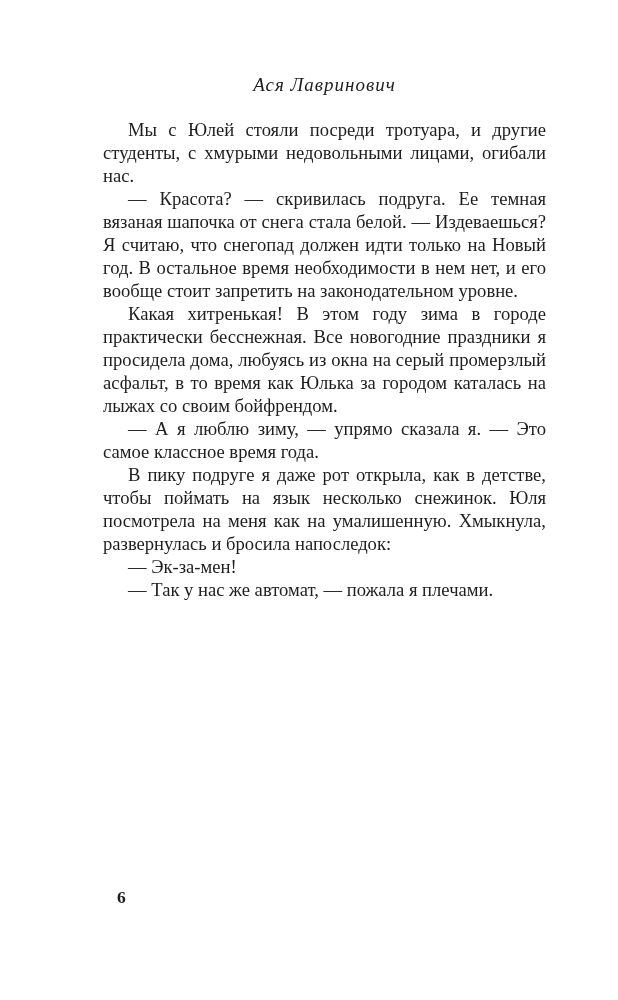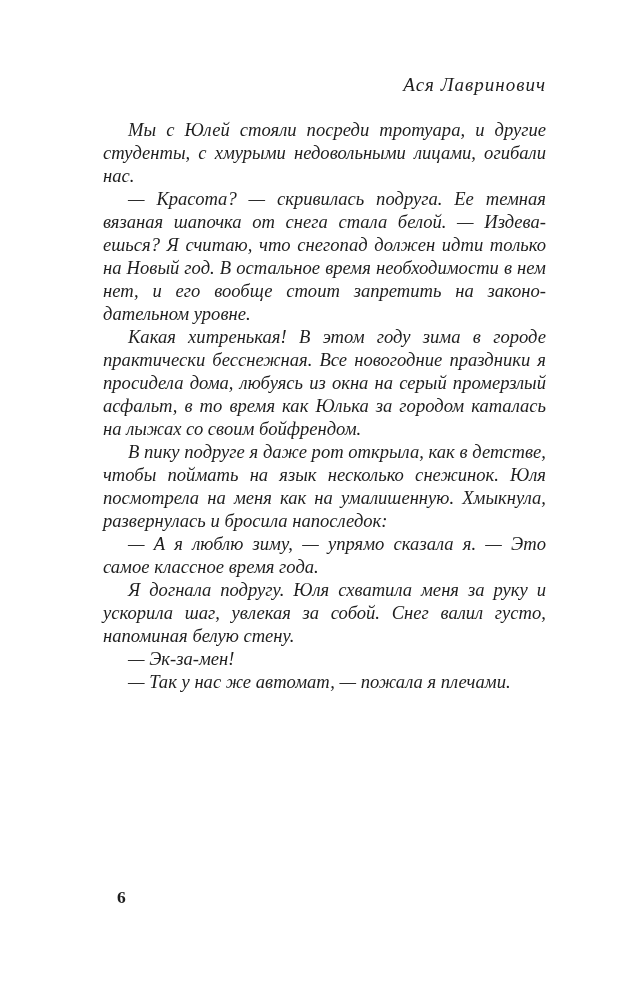--- a/index.html
+++ b/index.html
@@ -19,33 +19,32 @@
     background: var(--bg);
     color: var(--fg);
     font-family: "Liberation Serif", "DejaVu Serif", serif;
     overflow: hidden;
   }
   .running-header {
     position: absolute;
     left: 103px;
     width: 443px;
     top: 74px;
-    text-align: right;
+    text-align: center;
     font-style: italic;
     font-size: 19px;
     line-height: 22px;
     letter-spacing: 1px;
     color: var(--fg);
   }
   .text-column {
     position: absolute;
     left: 103px;
     width: 443px;
     top: 118px;
-    font-style: italic;
   }
   .text-column p {
     margin: 0;
     padding: 0;
     text-align: justify;
     text-indent: 25px;
     font-size: 18.6px;
     line-height: 23px;
     color: var(--fg);
   }
@@ -61,21 +60,20 @@
 </head>
 <body>
 
 <div class="book-page">
   <div class="running-header">Ася Лавринович</div>
 
   <div class="text-column">
       <p>Мы с Юлей стояли посреди тротуара, и другие студенты, с хмурыми недовольными лицами, оги­бали нас.</p>
       <p>— Красота? — скривилась подруга. Ее темная вязаная шапочка от снега стала белой. — Издева­ешься? Я считаю, что снегопад должен идти только на Новый год. В остальное время необходимости в нем нет, и его вообще стоит запретить на законо­дательном уровне.</p>
       <p>Какая хитренькая! В этом году зима в городе практически бесснежная. Все новогодние празд­ники я просидела дома, любуясь из окна на серый промерзлый асфальт, в то время как Юлька за горо­дом каталась на лыжах со своим бойфрендом.</p>
+      <p>— А я люблю зиму, — упрямо сказала я. — Это самое классное время года.</p>
       <p>В пику подруге я даже рот открыла, как в дет­стве, чтобы поймать на язык несколько снежинок. Юля посмотрела на меня как на умалишенную. Хмыкнула, развернулась и бросила напоследок:</p>
-      <p>— А я люблю зиму, — упрямо сказала я. — Это самое классное время года.</p>
-      <p>Я догнала подругу. Юля схватила меня за руку и ускорила шаг, увлекая за собой. Снег валил густо, напоминая белую стену.</p>
       <p>— Эк-за-мен!</p>
       <p>— Так у нас же автомат, — пожала я плечами.</p>
     </div>
 
   <div class="page-number">6</div>
 </div>
 
 </body></html>

